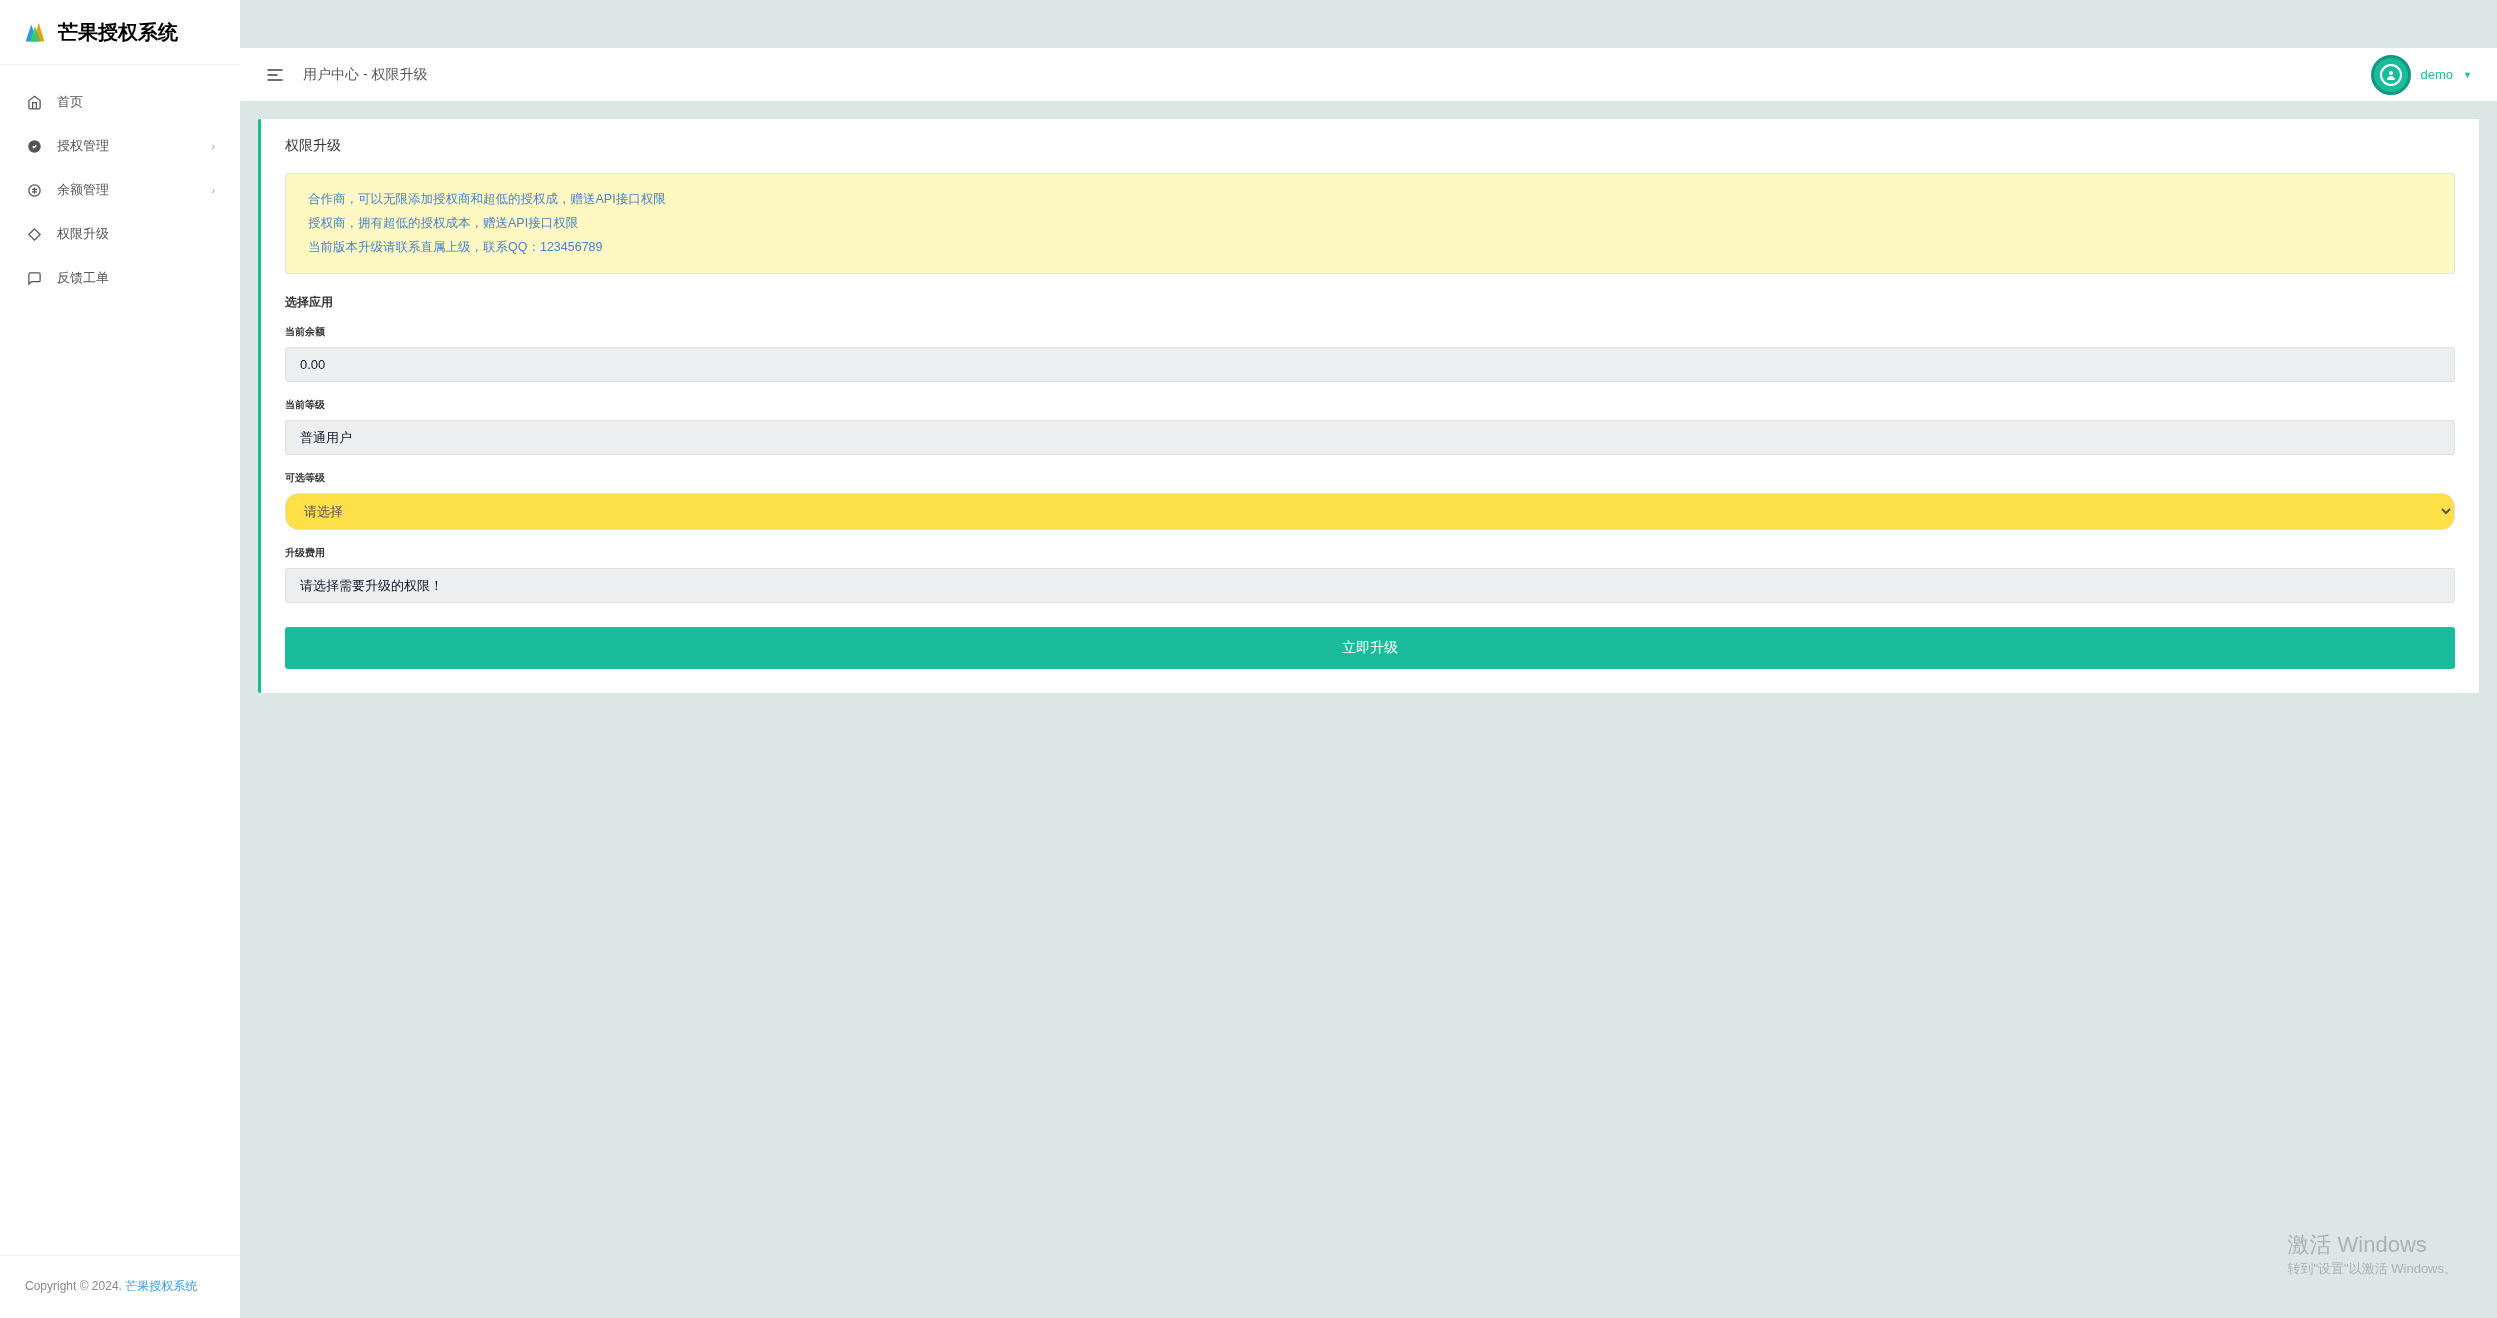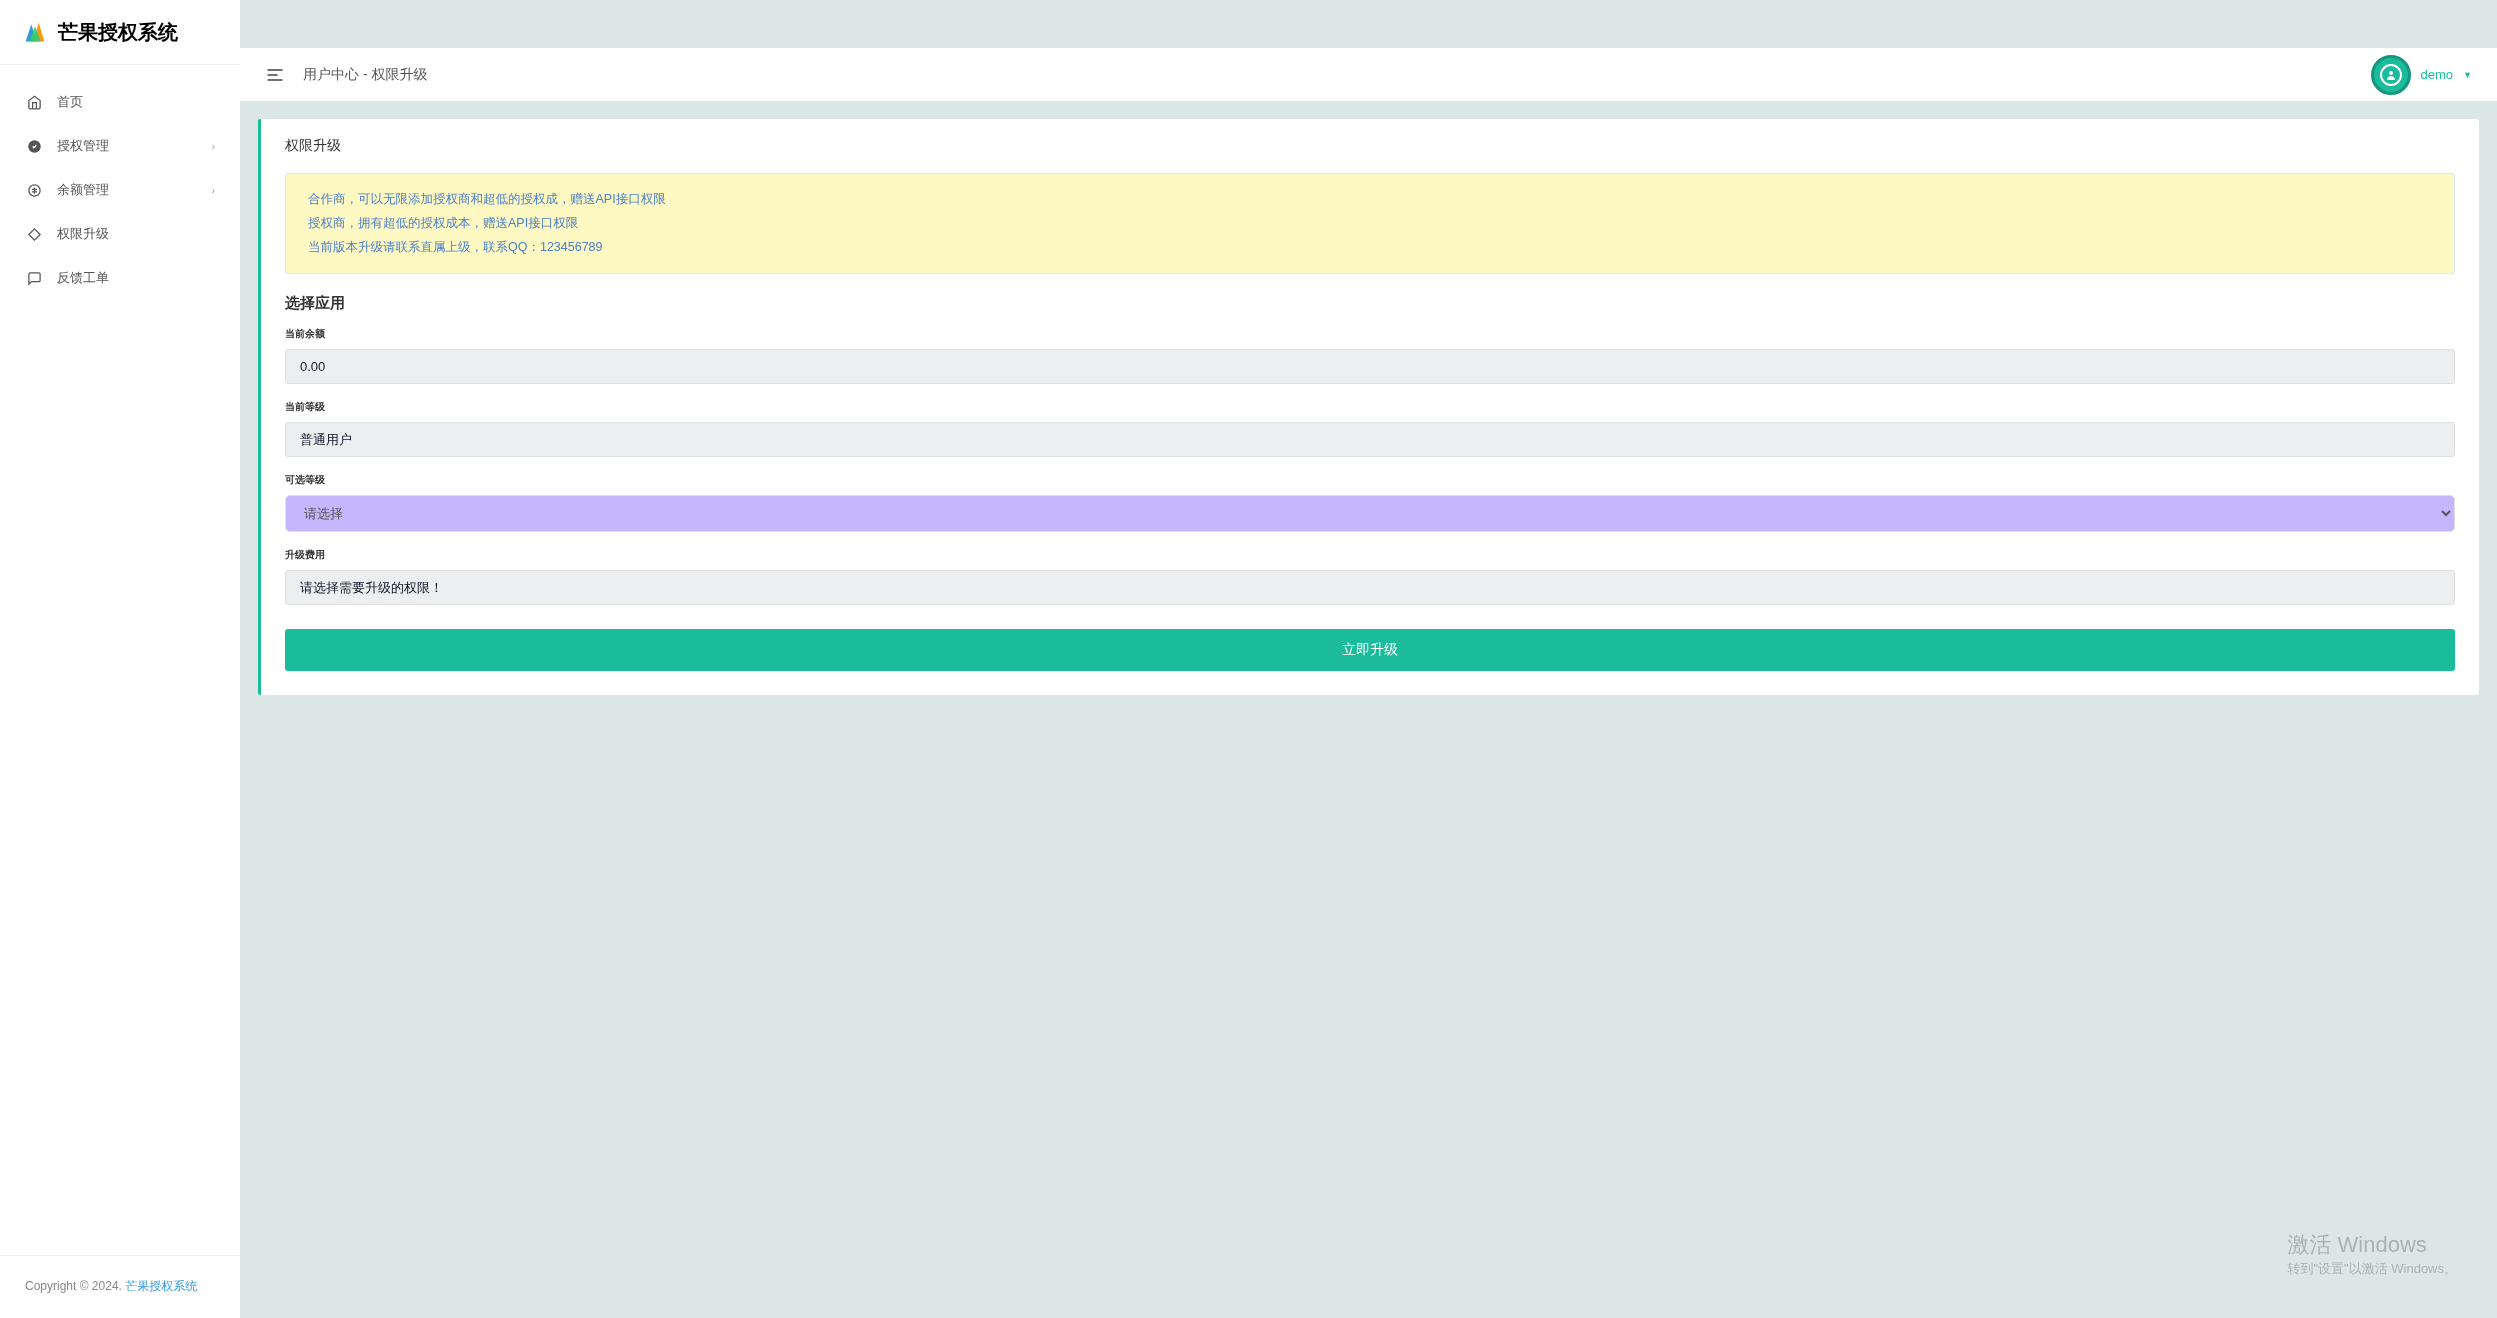--- a/index.html
+++ b/index.html
@@ -164,21 +164,21 @@
       border-radius: 3px;
       padding: 14px 22px;
       margin-bottom: 20px;
     }
     .alert-info .line {
       color: #4a7fc9;
       font-size: 12.5px;
       line-height: 1.9;
     }
     .form-section-title {
-      font-size: 15px;
+      font-size: 12px;
       font-weight: bold;
       color: #333;
       margin-bottom: 14px;
     }
     .form-group {
       margin-bottom: 16px;
     }
     .form-label {
       display: block;
       font-size: 10px;
@@ -196,23 +196,23 @@
       color: #0f172a;
     }
     .form-input[readonly] {
       background: #eceeef;
       cursor: not-allowed;
     }
     .form-select {
       width: 100%;
       padding: 9px 14px;
       border: 1px solid #e0e0e0;
-      border-radius: 5px;
-      font-size: 13px;
-      background: #c4b5fd;
+      border-radius: 13px;
+      font-size: 13px;
+      background: #fde047;
       color: #555;
       cursor: pointer;
     }
     .submit-btn {
       width: 100%;
       padding: 12px;
       background: #1abc9c;
       color: #fff;
       border: none;
       border-radius: 3px;

